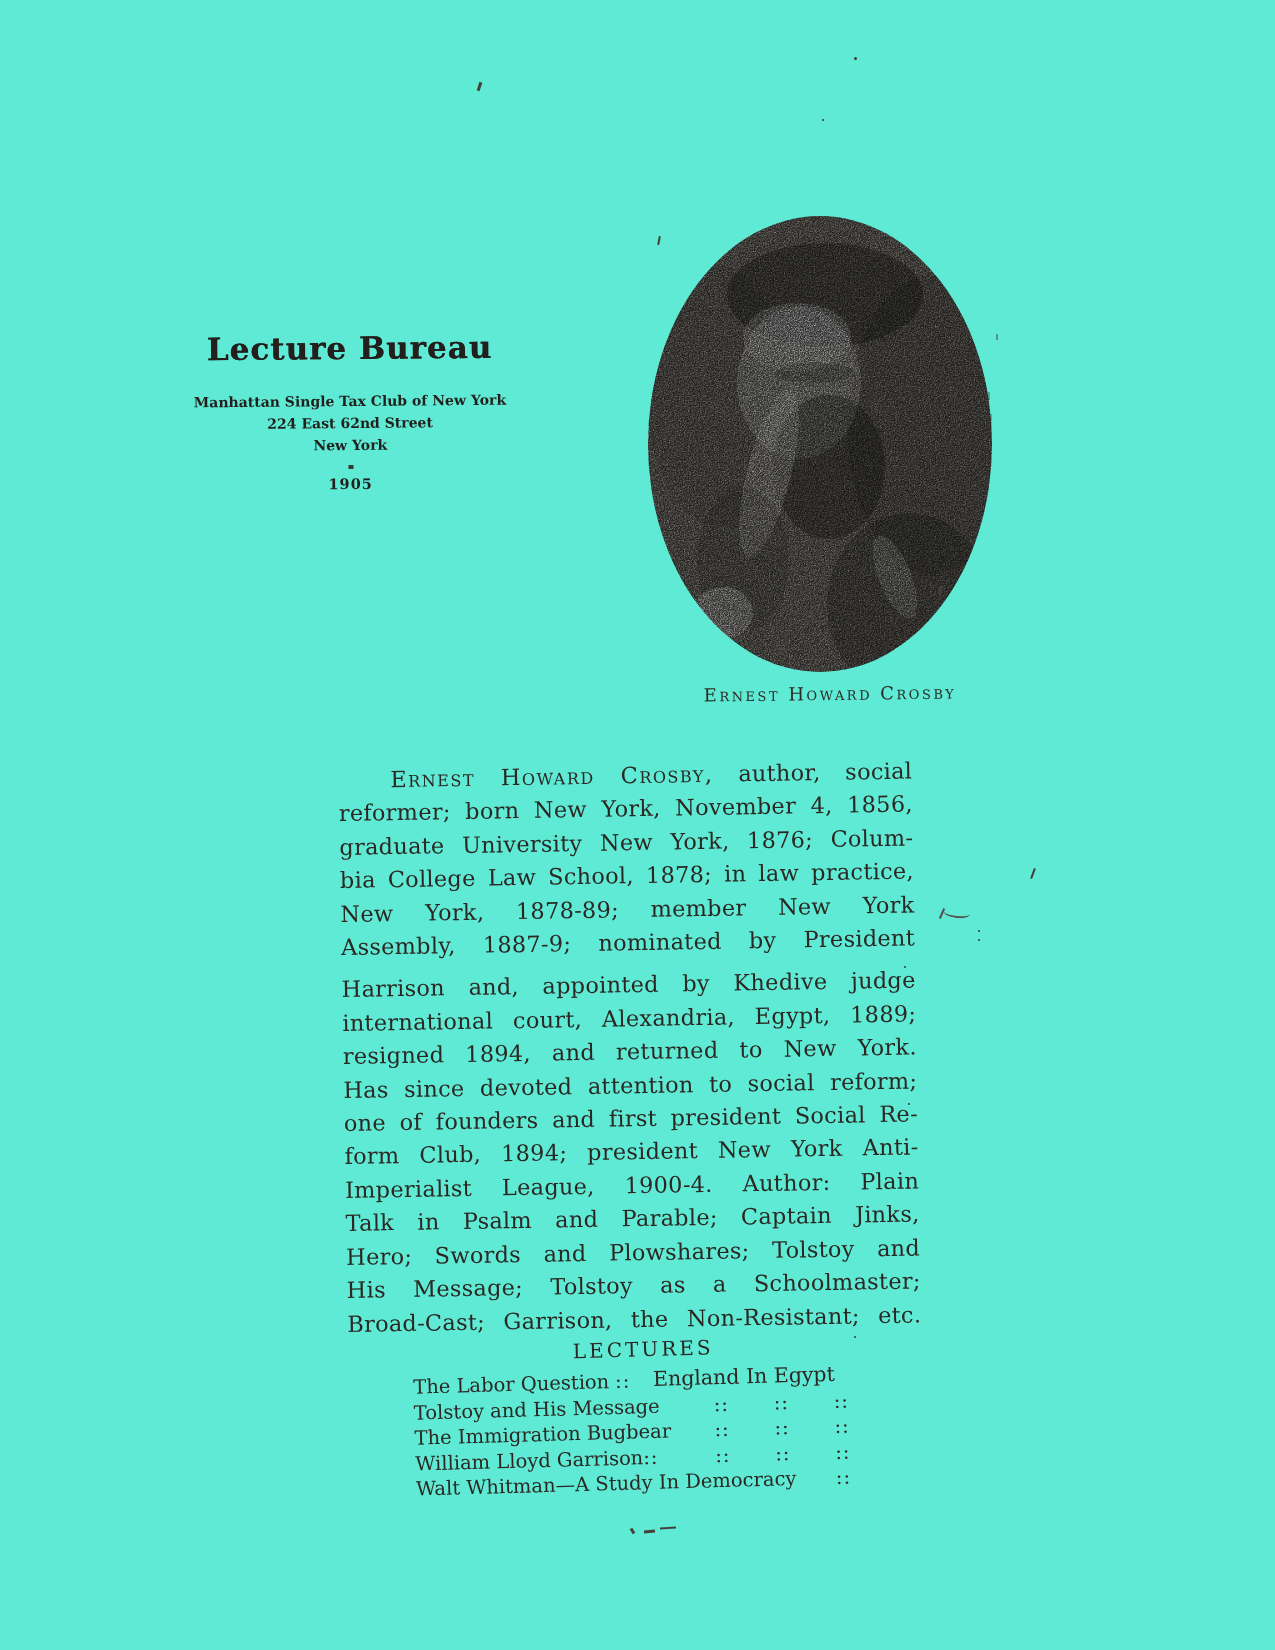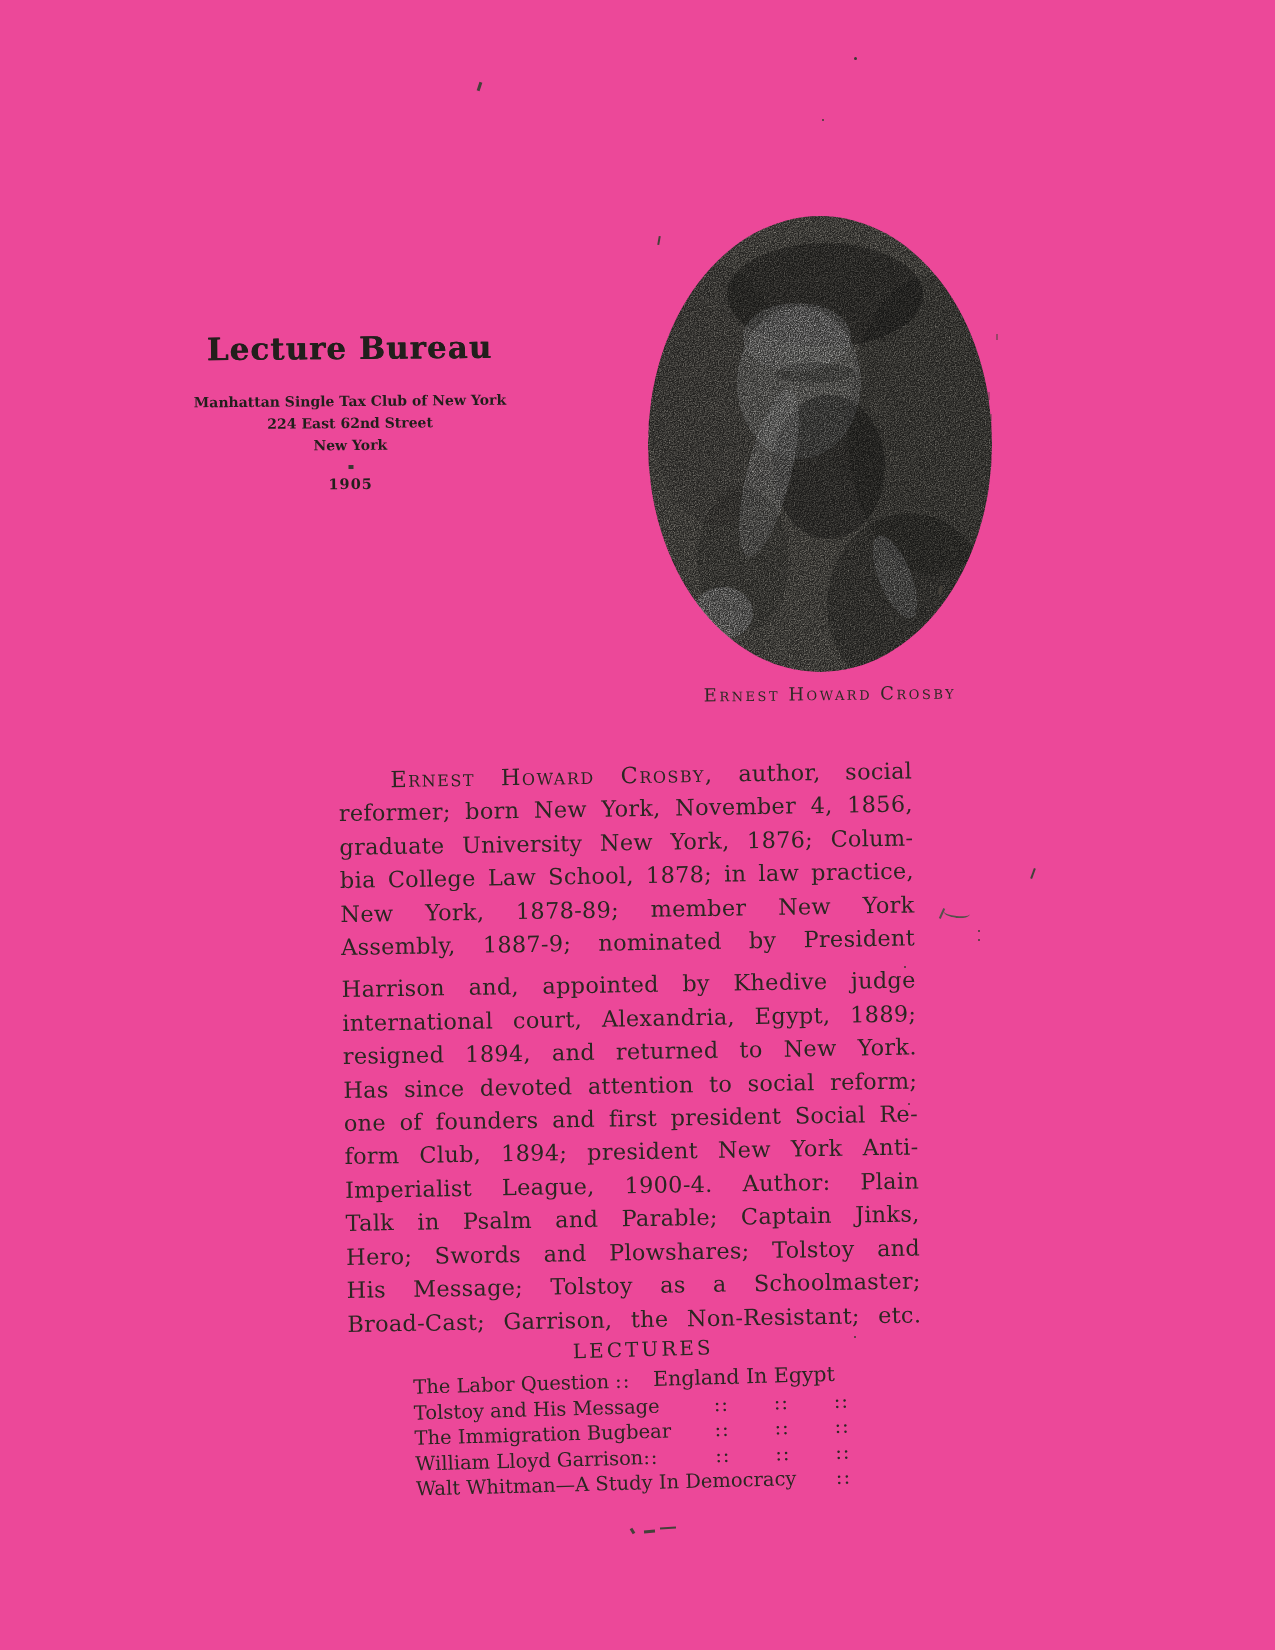--- a/index.html
+++ b/index.html
@@ -1,21 +1,21 @@
 <!DOCTYPE html>
 <html><head>
 <meta charset="utf-8">
 <style>
   html, body { margin: 0; padding: 0; background: #e8e8e8; }
   .page {
     position: relative;
     width: 1275px;
     height: 1650px;
     margin: 0 auto;
-    background: #ec4899;
+    background: #5eead4;
     overflow: hidden;
     font-family: "DejaVu Serif", serif;
     color: #26231f;
   }
 
   
   .bureau {
     position: absolute;
     left: 180px; top: 330px; width: 340px;
     text-align: center;

